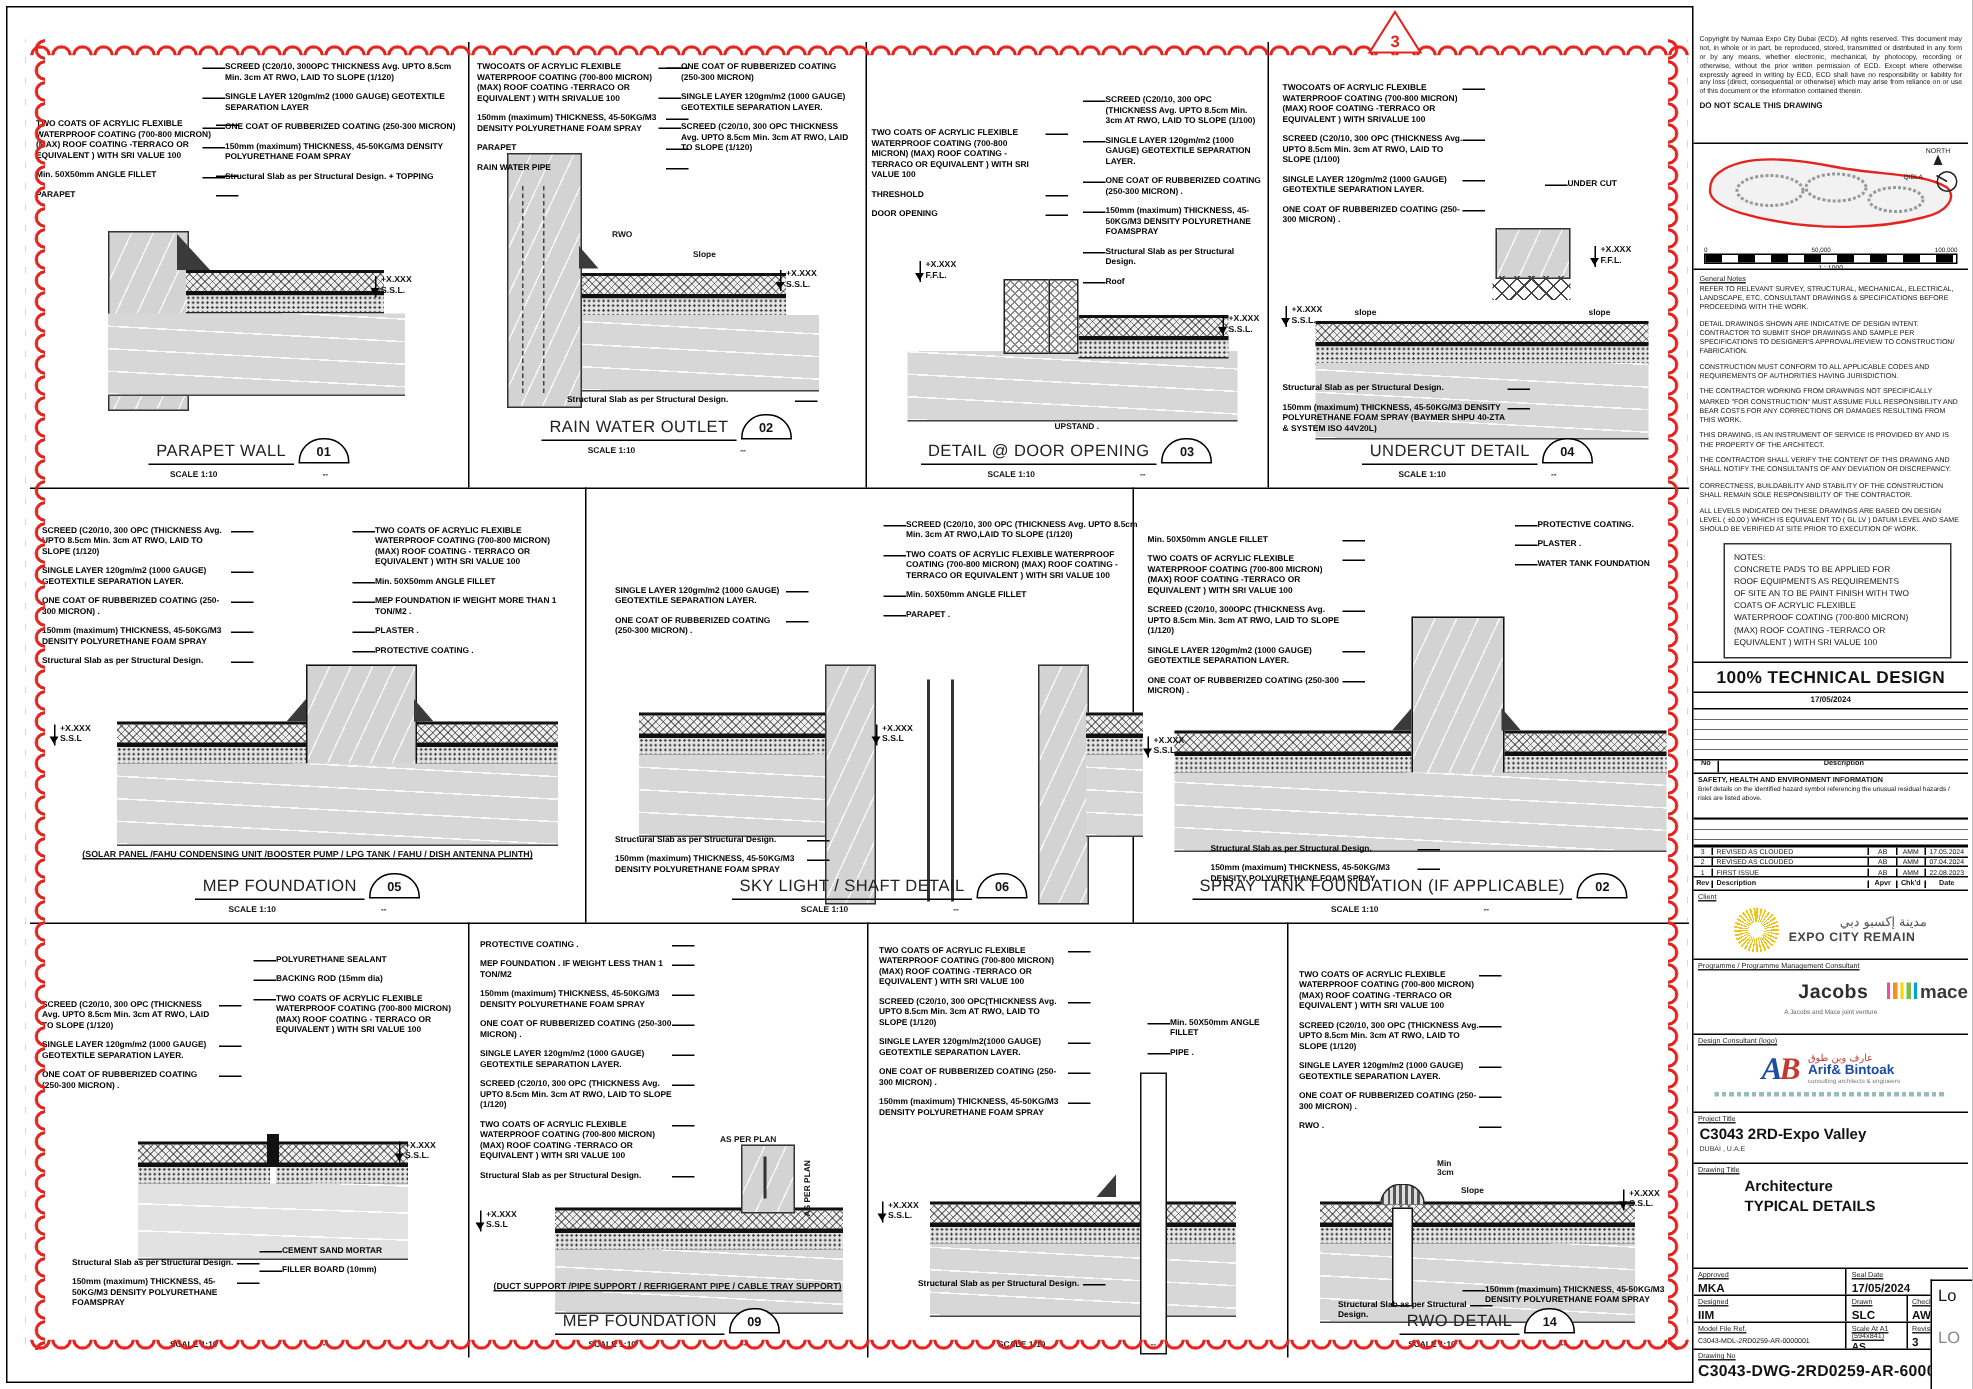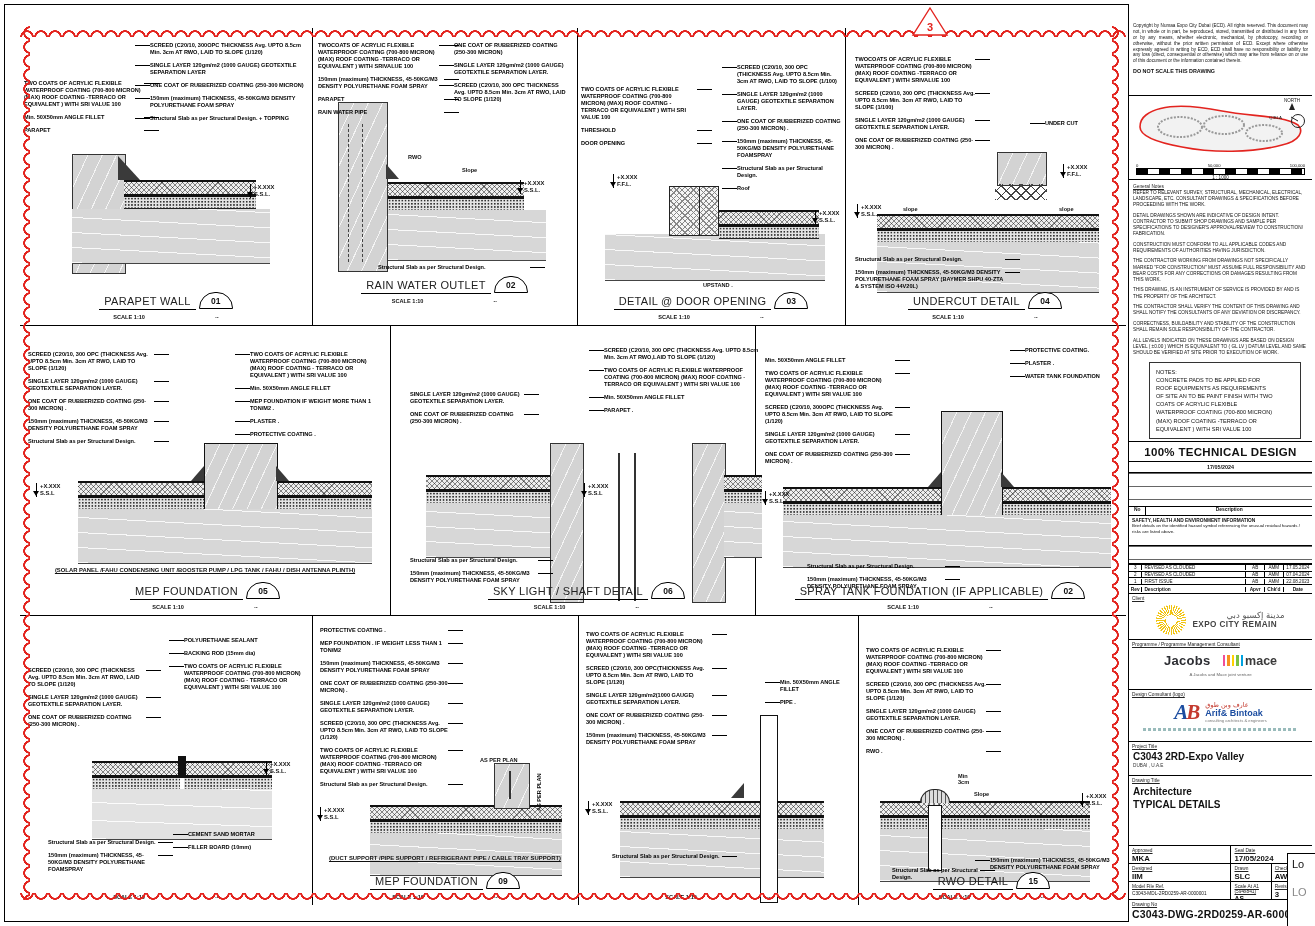--- a/index.html
+++ b/index.html
@@ -110,40 +110,40 @@
   .rv5{width:16%;text-align:center;}
   #c-revh{height:9px;display:flex;font-size:4.8px;font-weight:bold;align-items:center;}
   #c-client{height:46px;}
   .clientrow{display:flex;align-items:center;justify-content:center;gap:6px;margin-top:3px;}
   .sun{width:30px;height:30px;border-radius:50%;
        background:radial-gradient(circle,#fff 0 5px,transparent 5.5px),
        repeating-conic-gradient(#f2c40f 0 5deg,#fff 5deg 11deg);}
   .cl-ar{font-size:8.5px;color:#555;text-align:left;direction:rtl;line-height:1.1;font-family:"DejaVu Sans",sans-serif;margin-left:34px;}
   .cl-en{font-size:8.2px;font-weight:bold;color:#444;letter-spacing:.4px;}
   #c-prog{height:50px;}
-  .progrow{display:flex;align-items:center;justify-content:center;gap:12px;margin-top:5px;}
+  .progrow{display:flex;align-items:center;justify-content:flex-end;gap:12px;margin-top:5px;}
   .jacobs{font-size:13px;font-weight:bold;color:#2d2e33;letter-spacing:.3px;}
   .macewrap{display:flex;align-items:center;gap:2px;}
   .mbar{width:2.5px;height:11px;display:inline-block;}
   .mace{font-size:12.5px;font-weight:bold;color:#3a3a3a;}
   .jvline{text-align:center;font-size:4.3px;color:#666;margin-top:4px;}
   #c-des{height:52px;}
   .desrow{display:flex;align-items:center;justify-content:center;gap:5px;margin-top:2px;}
   .ab-a{font-size:21px;font-weight:bold;font-style:italic;color:#1c4da0;font-family:"Liberation Serif",serif;}
   .ab-b{font-size:21px;font-weight:bold;font-style:italic;color:#c43a2f;margin-left:-7px;font-family:"Liberation Serif",serif;}
   .ab-col{display:flex;flex-direction:column;line-height:1.1;justify-content:space-between;}
   .ab-arab{font-size:6.5px;color:#c43a2f;direction:rtl;text-align:left;font-family:"DejaVu Sans",sans-serif;}
   .ab-name{font-size:9px;font-weight:bold;color:#1c4da0;}
   .ab-tag{font-size:4.2px;color:#777;}
   .ab-addr{height:3px;margin:3px 14px 0 14px;background:repeating-linear-gradient(90deg,#9bb 0 3px,transparent 3px 5px);}
   #c-proj{height:34px;}
   .projtitle{font-size:10px;font-weight:bold;padding:1px 0 0 4px;}
   .projloc{font-size:4.7px;padding:1px 0 0 4px;color:#333;}
   #c-dt{height:70px;}
-  .dwt{font-size:10px;font-weight:bold;padding:2px 0 0 4px;line-height:1.25;}
+  .dwt{font-size:10px;font-weight:bold;padding:2px 0 0 4px;line-height:1.25;margin-left:30px;}
   #c-appr{height:54px;display:flex;flex-direction:column;}
   .arow{display:flex;flex:1;border-bottom:.8px solid #000;}
   .arow:last-child{border-bottom:none;}
   .acell{border-right:.8px solid #000;padding:0;position:relative;box-sizing:border-box;}
   .acell:last-child{border-right:none;}
   .aval{font-size:7.8px;font-weight:bold;padding-left:3px;}
   .aval.small{font-size:4.7px;font-weight:normal;padding-top:1px;}
   #c-dwg{height:22px;}
   .dwgno{font-size:10.5px;font-weight:bold;padding:0 0 0 3px;letter-spacing:.2px;}
   
@@ -512,21 +512,21 @@
           <div class="lbl">150mm (maximum) THICKNESS, 45-50KG/M3 DENSITY POLYURETHANE FOAM SPRAY</div>
         </div>
         <div class="exlbl" style="left: 116px; top: 176px;">Slope</div>
         <div class="exlbl" style="left: 100px; top: 158px;">Min
 3cm</div>
         <div class="level" style="left: 224px; top: 178px;">
           <span class="lvflag"></span>
           <span class="lvtxt">+X.XXX
 S.S.L.</span>
         </div>
-        <div class="trow"><span class="dtitle">RWO DETAIL</span><span class="bub">15</span></div>
+        <div class="trow"><span class="dtitle">RWO DETAIL</span><span class="bub">14</span></div>
         <div class="srow"><span class="dscale">SCALE 1:10</span><span class="ddash">--</span></div>
       </div>
     </div>
 
   <div class="cloud top"></div>
   <div class="cloud bot"></div>
   <div class="cloud lft"></div>
   <div class="cloud rgt"></div>
 
   <svg id="revtri" width="40" height="34">

